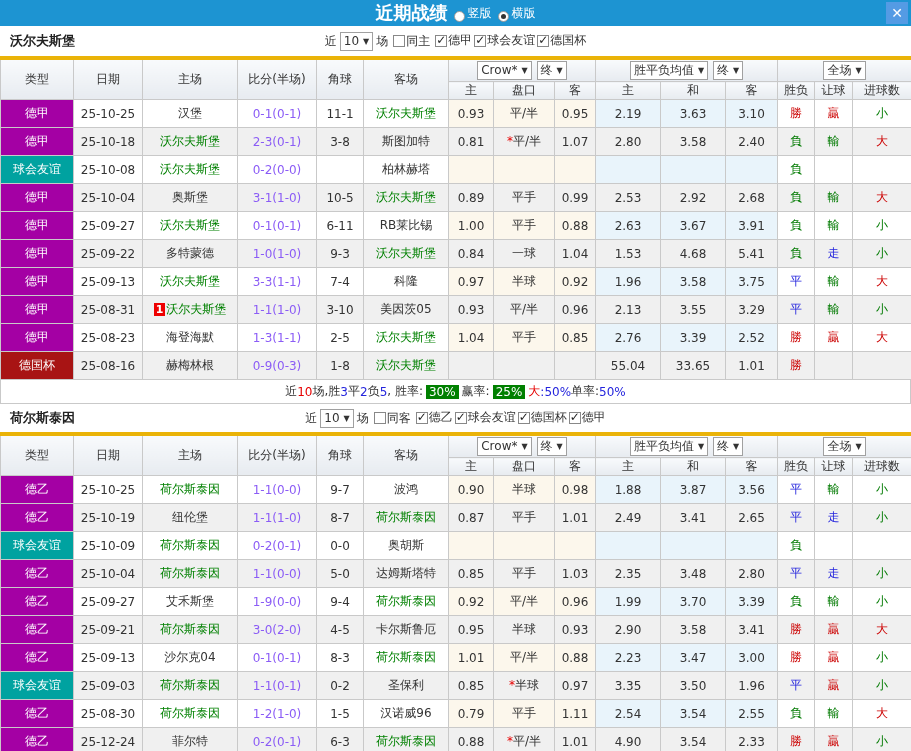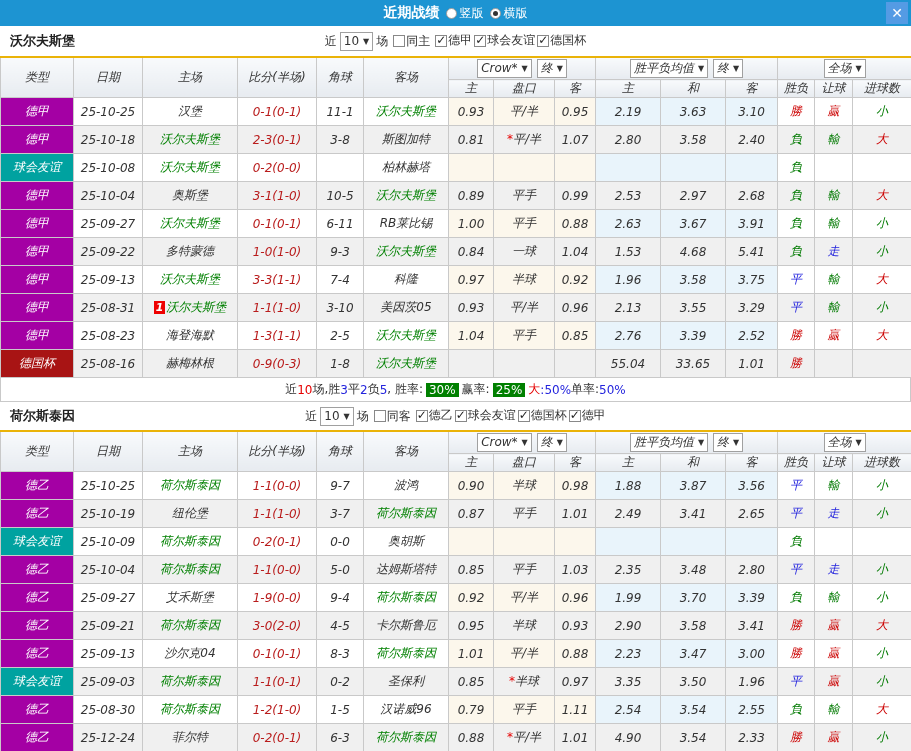--- a/index.html
+++ b/index.html
@@ -1,49 +1,49 @@
 <!DOCTYPE html>
 <html><head>
 <meta charset="utf-8">
 <style>
   html,body{margin:0;padding:0;background:#fff;}
   body{width:911px;height:751px;overflow:hidden;font-family:"DejaVu Sans","Liberation Sans",sans-serif;font-size:12px;color:#333;}
 
   
   .titlebar{position:relative;height:26px;background:#1d94d2;display:flex;align-items:center;justify-content:center;}
   .title-group{display:flex;align-items:center;gap:6px;color:#fff;}
-  .panel-title{font-weight:bold;font-size:14px;}
-  .radio-opt{display:inline-flex;align-items:center;gap:3px;font-size:12px;cursor:pointer;}
+  .panel-title{font-weight:bold;font-size:18px;}
+  .radio-opt{display:inline-flex;align-items:flex-end;gap:3px;font-size:12px;cursor:pointer;}
   .radio-circle{width:11px;height:11px;border-radius:50%;background:#fff;border:1px solid #9a9a9a;position:relative;display:inline-block;box-sizing:border-box;}
   .radio-circle.checked::after{content:"";position:absolute;left:2px;top:2px;width:5px;height:5px;border-radius:50%;background:#333;}
   .close-btn{position:absolute;right:3px;top:2px;width:22px;height:22px;background:#549be4;color:#fff;display:flex;align-items:center;justify-content:center;font-size:14px;font-weight:bold;cursor:pointer;}
 
   
   .filter-row{position:relative;display:flex;align-items:center;justify-content:center;background:#fff;}
   .filter-row.f1{height:30px;} .filter-row.f2{height:28px;}
   .team-name{position:absolute;left:10px;font-weight:bold;font-size:13px;color:#222;}
   .filter-center{display:flex;align-items:center;gap:3px;}
   .select-box{display:inline-flex;align-items:center;border:1px solid #a0a0a0;background:#fff;padding:0 3px;height:17px;line-height:17px;font-size:12px;cursor:pointer;}
   .select-box::after{content:"▼";font-size:8px;margin-left:4px;color:#333;}
   .chk-group{display:inline-flex;align-items:center;cursor:pointer;margin-left:2px;}
   .checkbox{width:12px;height:12px;border:1px solid #888;background:#fff;display:inline-block;position:relative;margin-right:1px;box-sizing:border-box;}
   .checkbox.checked::after{content:"✓";position:absolute;top:-3px;left:0;font-size:12px;font-weight:bold;color:#222;}
 
   
-  table.stats{border-collapse:collapse;table-layout:fixed;width:911px;border-top:2px solid #eab308;font-style:italic;}
+  table.stats{border-collapse:collapse;table-layout:fixed;width:911px;border-top:4px solid #eab308;}
   table.stats th,table.stats td{border:1px solid #c9c9c9;text-align:center;padding:0;overflow:hidden;white-space:nowrap;font-weight:normal;}
   thead th{background:linear-gradient(#f8fafc,#e7ebf0);color:#333;}
   tr.h1 th{height:21px;} tr.h2 th{height:17px;}
   .hdr-selects{display:flex;align-items:center;justify-content:center;gap:5px;}
   tbody td{height:27px;background:#fff;}
   tbody tr.alt td{background:#f0f0f0;}
   tbody td.c-odds{background:#fcf7ec;}
   tbody td.c-avg{background:#e9f4fb;}
   td.c-type{color:#fff;}
-  .score-txt{color:#b91c1c;}
+  .score-txt{color:#8b5cf6;}
   .team-green{color:#008000;}
   .red-badge{display:inline-block;background:#ee0000;color:#fff;font-size:11px;line-height:13px;padding:0 2px;margin-right:1px;font-weight:bold;}
   .star{color:#e60000;}
 
   
   .summary-row{height:23px;border:1px solid #c9c9c9;border-top:none;background:#fff;display:flex;align-items:center;justify-content:center;font-size:12px;}
   .seg-black{color:#333;} .seg-red{color:#e60000;} .seg-blue{color:#2424dd;}
   .seg-badge{background:#008000;color:#fff;padding:0 3px;margin:0 3px;}
 </style>
 </head>
@@ -211,21 +211,21 @@
         <td class="c-type" style="background: rgb(164, 0, 164);">德甲</td>
         <td>25-10-04</td>
         <td><span>奥斯堡</span></td>
         <td><span class="score-txt">3-1(1-0)</span></td>
         <td>10-5</td>
         <td><span class="team-green">沃尔夫斯堡</span></td>
         <td class="c-odds">0.89</td>
         <td class="c-odds">平手</td>
         <td class="c-odds">0.99</td>
         <td class="c-avg">2.53</td>
-        <td class="c-avg">2.97</td>
+        <td class="c-avg">2.92</td>
         <td class="c-avg">2.68</td>
         <td style="color: rgb(0, 122, 0);">負</td>
         <td style="color: rgb(0, 122, 0);">輸</td>
         <td style="color: rgb(204, 0, 0);">大</td>
       </tr>
       <tr>
         <td class="c-type" style="background: rgb(164, 0, 164);">德甲</td>
         <td>25-09-27</td>
         <td><span class="team-green">沃尔夫斯堡</span></td>
         <td><span class="score-txt">0-1(0-1)</span></td>
@@ -459,21 +459,21 @@
         <td class="c-avg">3.56</td>
         <td style="color: rgb(36, 36, 221);">平</td>
         <td style="color: rgb(0, 122, 0);">輸</td>
         <td style="color: rgb(0, 122, 0);">小</td>
       </tr>
       <tr class="alt">
         <td class="c-type" style="background: rgb(164, 0, 164);">德乙</td>
         <td>25-10-19</td>
         <td><span>纽伦堡</span></td>
         <td><span class="score-txt">1-1(1-0)</span></td>
-        <td>3-7</td>
+        <td>8-7</td>
         <td><span class="team-green">荷尔斯泰因</span></td>
         <td class="c-odds">0.87</td>
         <td class="c-odds">平手</td>
         <td class="c-odds">1.01</td>
         <td class="c-avg">2.49</td>
         <td class="c-avg">3.41</td>
         <td class="c-avg">2.65</td>
         <td style="color: rgb(36, 36, 221);">平</td>
         <td style="color: rgb(36, 36, 221);">走</td>
         <td style="color: rgb(0, 122, 0);">小</td>

